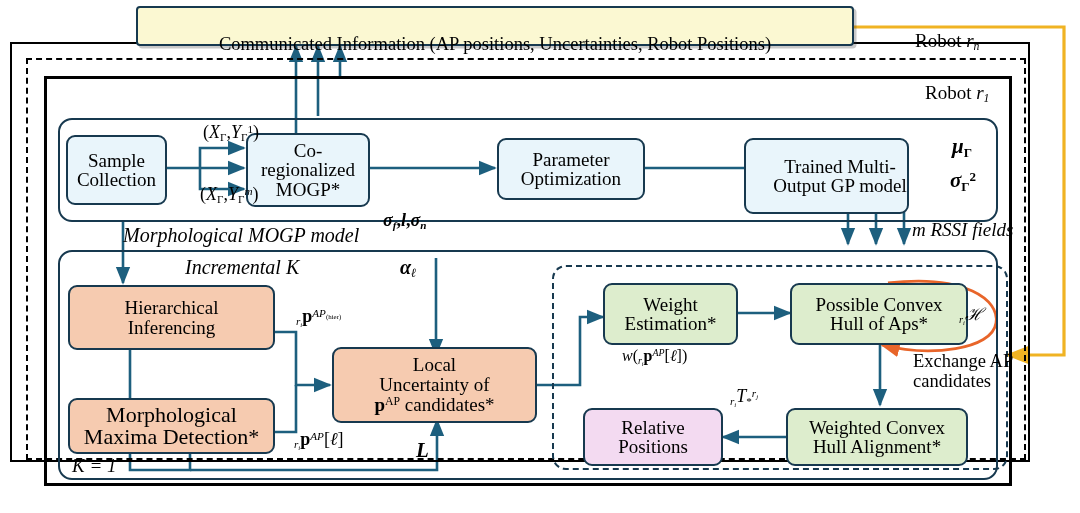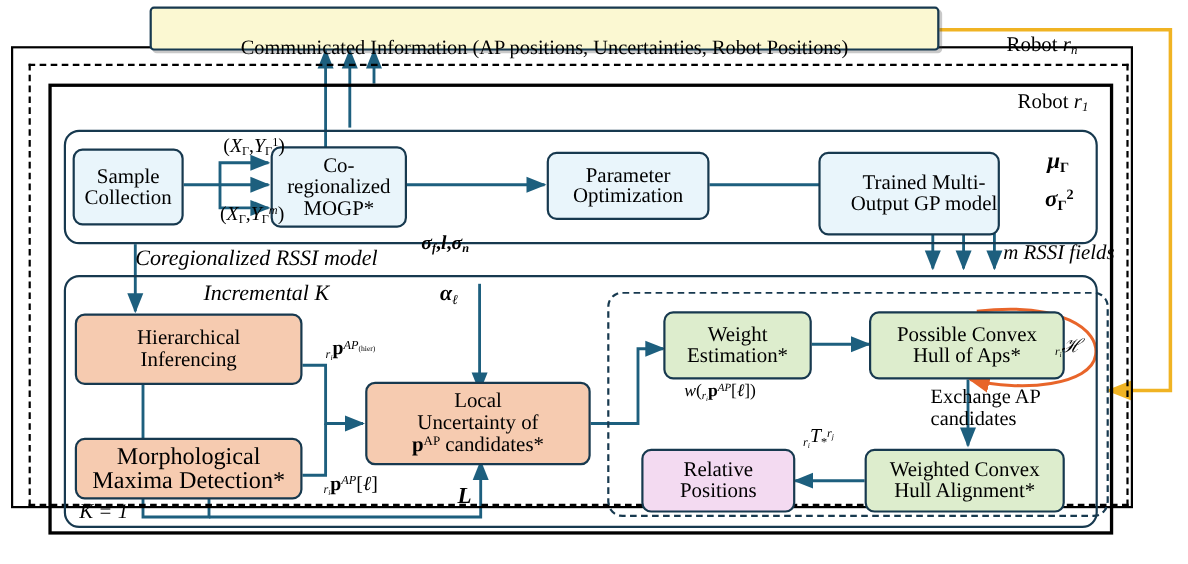--- a/index.html
+++ b/index.html
@@ -140,21 +140,21 @@
       <span>Output GP model</span>
     </span>
   </div>
 
   <span class="lbl" style="left:203px;top:122px;font-size:18px;">(<i>X</i><sub>Γ</sub>,<i>Y</i><sub>Γ</sub><sup>1</sup>)</span>
   <span class="lbl" style="left:200px;top:184px;font-size:18px;">(<i>X</i><sub>Γ</sub>,<i>Y</i><sub>Γ</sub><sup><i>m</i></sup>)</span>
   <span class="lbl bold" style="left:383px;top:174px;font-size:18px;margin-top:36px;"><i>σ</i><sub><i>f</i></sub>,<i>l</i>,<i>σ</i><sub><i>n</i></sub></span>
   <span class="lbl bold" style="left:952px;top:134px;font-size:21px;"><i>μ</i><sub>Γ</sub></span>
   <span class="lbl bold" style="left:950px;top:168px;font-size:21px;"><i>σ</i><sub>Γ</sub><sup>2</sup></span>
   <span class="lbl it" style="left:912px;top:219px;font-size:19px;">m RSSI fields</span>
-  <span class="lbl it" style="left:123px;top:224px;font-size:20px;">Coregionalized RSSI model</span>
+  <span class="lbl it" style="left:123px;top:224px;font-size:20px;">Morphological MOGP model</span>
 
   <div class="grp" style="left:58px;top:250px;width:940px;height:230px;"></div>
 
   <div class="grpdash" style="left:552px;top:265px;width:456px;height:205px;"></div>
 
   <span class="lbl it" style="left:185px;top:256px;font-size:20px;">Incremental K</span>
   <span class="lbl bold" style="left:400px;top:256px;font-size:20px;"><i>α</i><sub><i>ℓ</i></sub></span>
 
   <div class="node salmon" style="left:68px;top:285px;width:207px;height:65px;">
     <span class="t" style="font-size:19px;">
@@ -193,21 +193,21 @@
   <span class="lbl" style="left:622px;top:347px;font-size:16px;"><i>w</i>(<sub><i>r</i><sub><i>i</i></sub></sub><b>p</b><sup><i>AP</i></sup>[<i>ℓ</i>])</span>
 
   <div class="node green" style="left:790px;top:283px;width:178px;height:62px;">
     <span class="t" style="font-size:19px;">
       <span>Possible Convex</span><br>
       <span>Hull of Aps*</span>
     </span>
   </div>
 
   <span class="lbl" style="left:959px;top:302px;font-size:17px;"><sub><i>r</i><sub><i>i</i></sub></sub><span class="scr">ℋ</span></span>
-  <span class="lbl" style="left:846px;top:352px;font-size:18.5px;line-height:1.06;text-align:left;">
+  <span class="lbl" style="left:913px;top:352px;font-size:18.5px;line-height:1.06;text-align:left;">
     <span>Exchange AP</span><br>
     <span>candidates</span>
   </span>
 
   <div class="node pink" style="left:583px;top:408px;width:140px;height:58px;">
     <span class="t" style="font-size:19px;">
       <span>Relative</span><br>
       <span>Positions</span>
     </span>
   </div>

